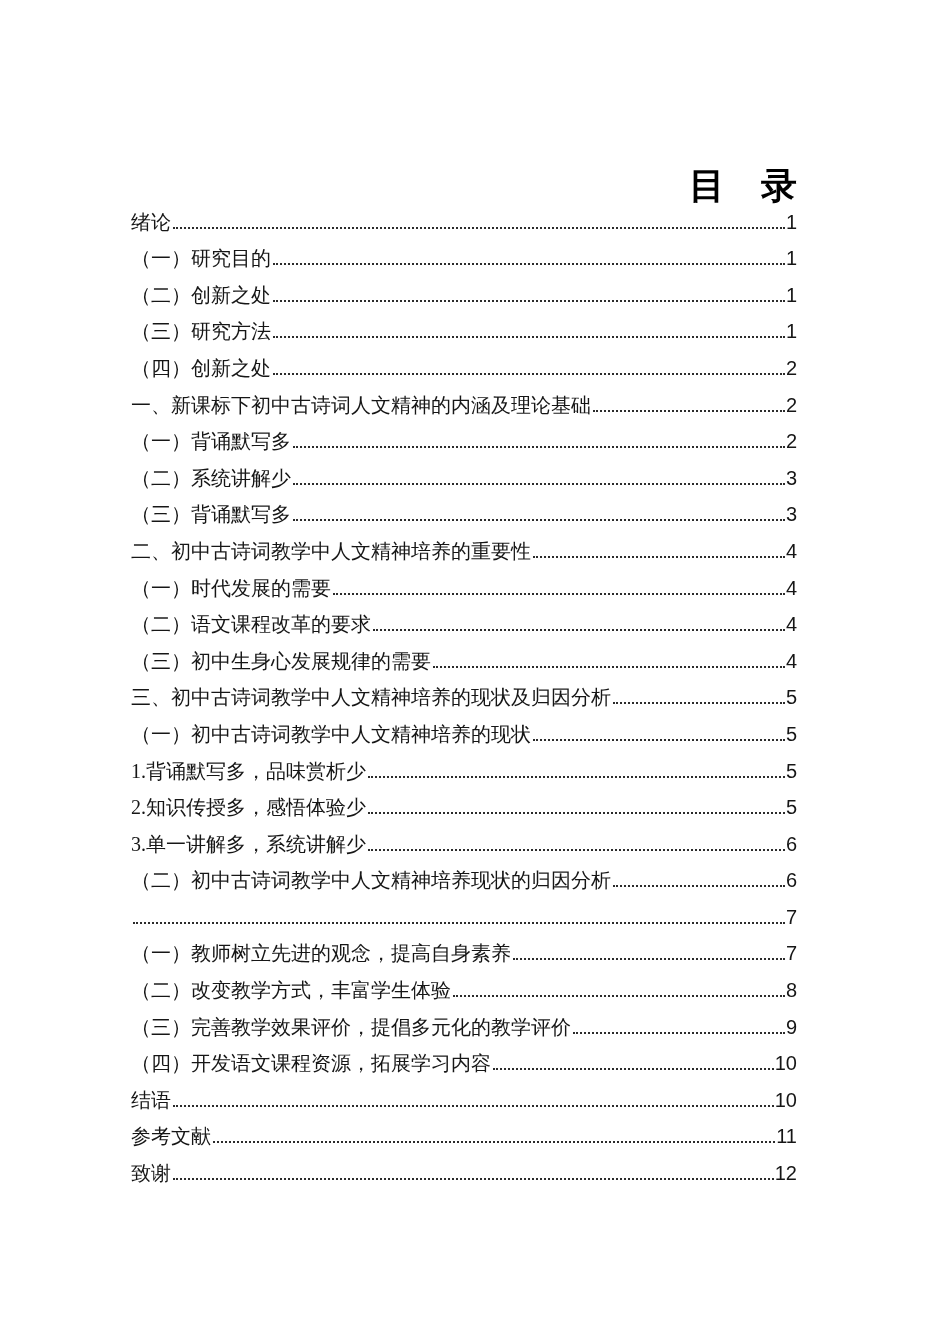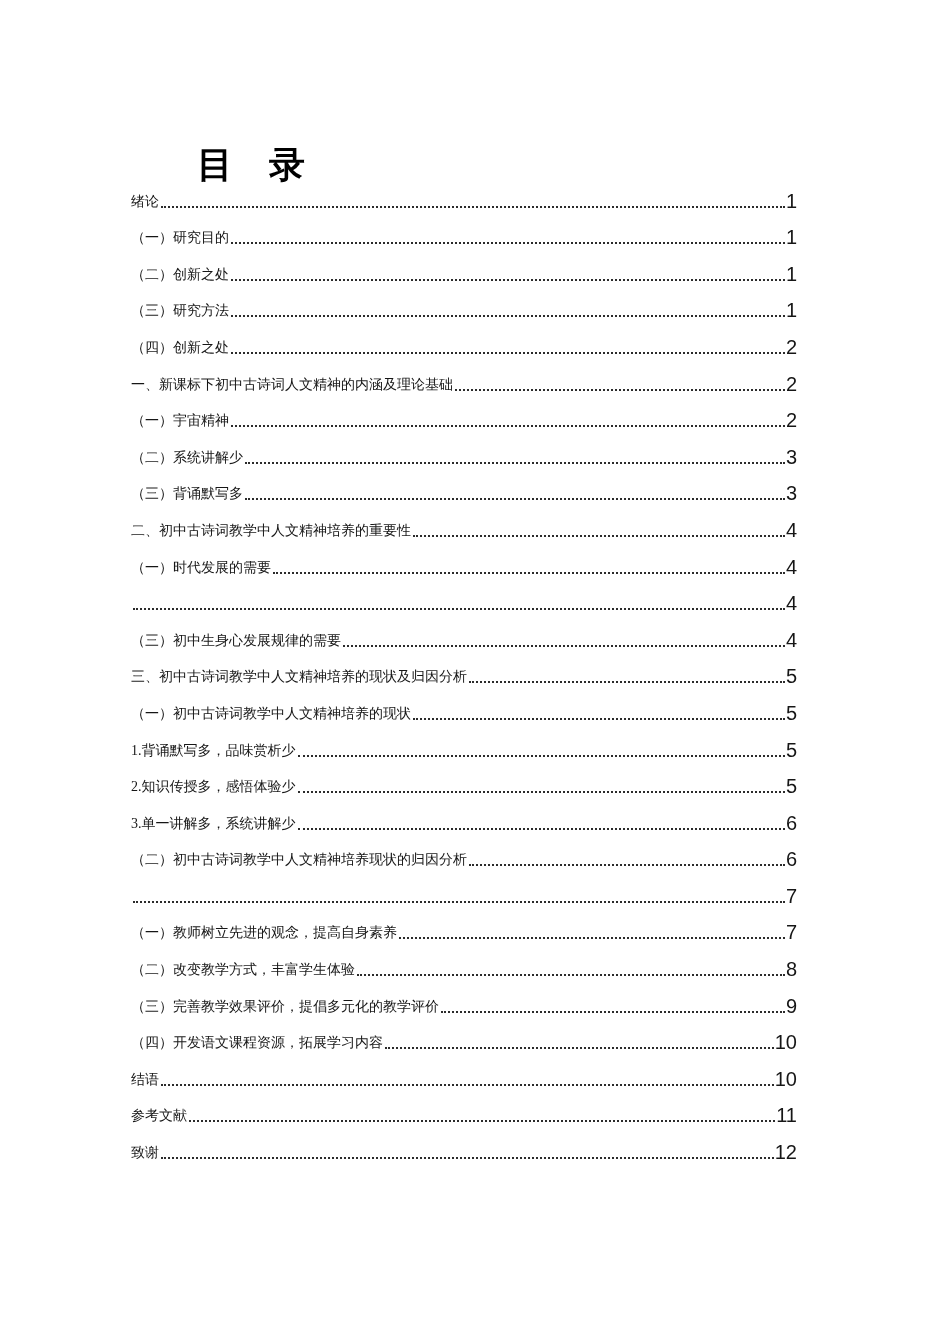--- a/index.html
+++ b/index.html
@@ -15,41 +15,42 @@
     font-family: "Liberation Serif", "DejaVu Serif", serif;
     color: #161616;
   }
   .doc-page {
     position: absolute;
     left: 131px;
     top: 146px;
     width: 666px;
   }
   .doc-title {
-    text-align: left;
+    text-align: right;
     
     padding-left: 66px;
     font-size: 36px;
     font-weight: bold;
     color: #000000;
     height: 38px;
     line-height: 38px;
     white-space: nowrap;
+    margin-top: 21px;
   }
   .toc {
     margin-top: -6px;
   }
   .toc-row {
     display: flex;
     align-items: flex-end;
     height: 36.6px;
     overflow: hidden;
   }
   .toc-label {
-    font-size: 14px;
+    font-size: 20px;
     line-height: 27px;
     white-space: nowrap;
     flex: 0 0 auto;
     text-align: center;
   }
   .leader {
     flex: 1 1 auto;
     border-bottom: 2.2px dotted #2b2b2b;
     margin: 0 1px 7px 2px;
     min-width: 12px;
@@ -101,21 +102,21 @@
       <span class="toc-page">2</span>
     </div>
 
     <div class="toc-row">
       <span class="toc-label">一、新课标下初中古诗词人文精神的内涵及理论基础</span>
       <span class="leader"></span>
       <span class="toc-page">2</span>
     </div>
 
     <div class="toc-row">
-      <span class="toc-label">（一）宇宙精神</span>
+      <span class="toc-label">（一）背诵默写多</span>
       <span class="leader"></span>
       <span class="toc-page">2</span>
     </div>
 
     <div class="toc-row">
       <span class="toc-label">（二）系统讲解少</span>
       <span class="leader"></span>
       <span class="toc-page">3</span>
     </div>
 
@@ -131,20 +132,21 @@
       <span class="toc-page">4</span>
     </div>
 
     <div class="toc-row">
       <span class="toc-label">（一）时代发展的需要</span>
       <span class="leader"></span>
       <span class="toc-page">4</span>
     </div>
 
     <div class="toc-row">
+      <span class="toc-label">（二）语文课程改革的要求</span>
       <span class="leader"></span>
       <span class="toc-page">4</span>
     </div>
 
     <div class="toc-row">
       <span class="toc-label">（三）初中生身心发展规律的需要</span>
       <span class="leader"></span>
       <span class="toc-page">4</span>
     </div>
 

